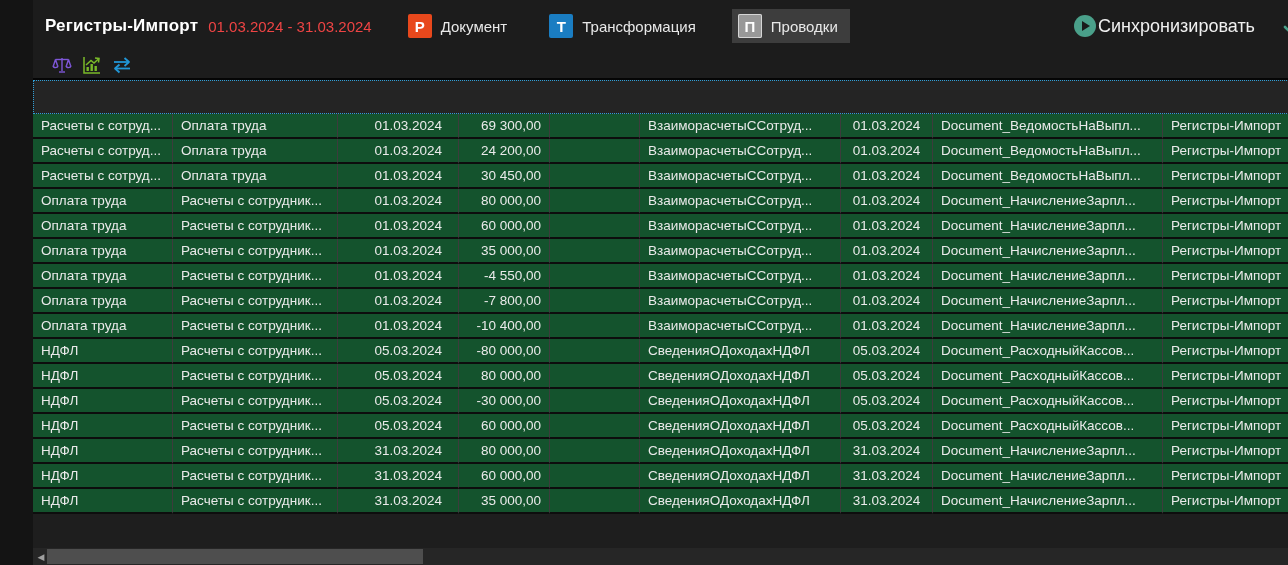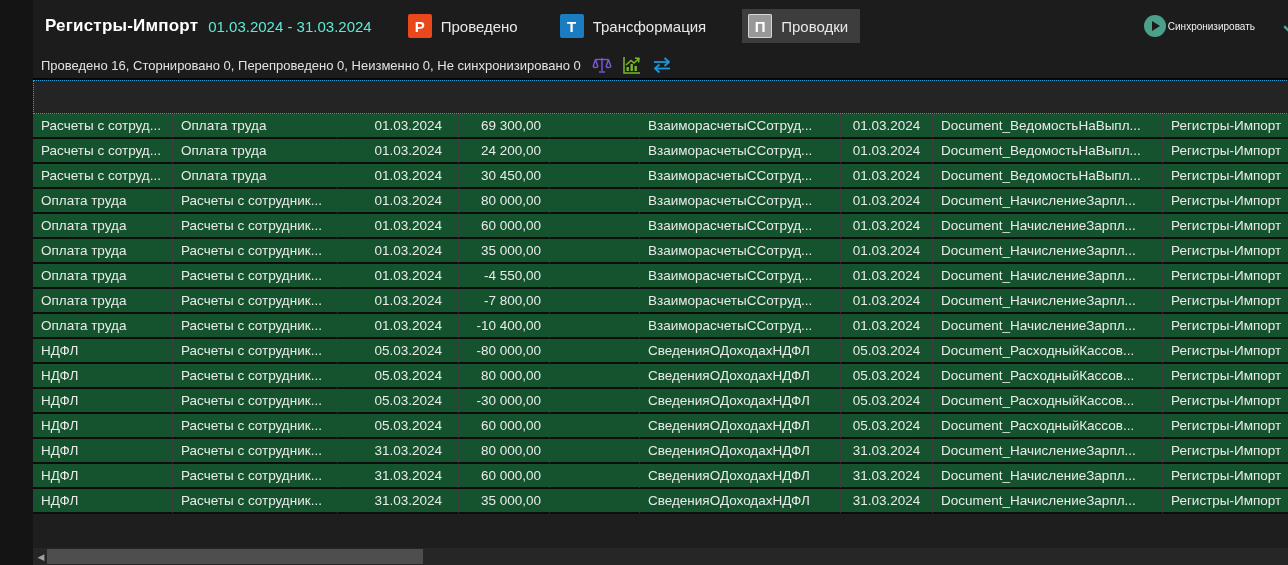--- a/index.html
+++ b/index.html
@@ -5,33 +5,33 @@
   * { margin:0; padding:0; box-sizing:border-box; }
   html,body { background:#141414; }
   .app {
     position:relative; width:1288px; height:565px; overflow:hidden;
     background:#1c1c1c; font-family:"Liberation Sans", sans-serif;
     color:#e6e6e6; display:flex; flex-direction:column;margin-left:33px;
   }
   
   .topbar { height:52px; display:flex; align-items:center; padding:0 14px 0 12px; flex:0 0 auto; }
   .title { font-size:17px; font-weight:bold; color:#ffffff; letter-spacing:.2px; }
-  .daterange { margin-left:10px; font-size:15px; color:#5eead4; }
+  .daterange { margin-left:10px; font-size:15px; color:#ef4444; }
   .modes { display:flex; align-items:center; margin-left:30px; gap:24px; }
   .mode-btn { display:flex; align-items:center; gap:9px; background:transparent; border:none;
     color:#e8e8e8; font-size:15px; font-family:inherit; padding:5px 12px 5px 6px; cursor:pointer; }
   .mode-btn.active { background:#3d3d3d; }
   .badge { width:24px; height:24px; display:flex; align-items:center; justify-content:center;
     font-size:15px; font-weight:bold; color:#fff; border-radius:2px; }
   .badge.red  { background:var(--accent-red); }
   .badge.blue { background:var(--accent-blue); }
   .badge.gray { background:var(--badge-gray); box-shadow:inset 0 0 0 1px #d6d6d6; }
   .top-right { margin-left:auto; display:flex; align-items:center; gap:26px; }
   .sync-btn { display:flex; align-items:center; gap:2px; background:transparent; border:none;
-    color:#f0f0f0; font-size:10px; font-family:inherit; cursor:pointer; }
+    color:#f0f0f0; font-size:18px; font-family:inherit; cursor:pointer; }
   .play-circle { width:22px; height:22px; border-radius:50%; background:var(--teal);
     display:flex; align-items:center; justify-content:center; }
   .play-tri { width:0; height:0; border-left:8px solid #1b1b1b; border-top:5px solid transparent;
     border-bottom:5px solid transparent; margin-left:2px; }
   .checkmark svg { display:block; }
   
   .statusbar { height:28px; display:flex; align-items:center; padding:0 8px; flex:0 0 auto;
     font-size:13px; color:#e2e2e2; border-bottom:2px solid #050505; }
   .status-icons { display:flex; align-items:center; gap:8px; margin-left:10px; }
   .sicon { width:22px; height:22px; display:flex; align-items:center; justify-content:center; cursor:pointer; }
@@ -69,21 +69,21 @@
 <body>
 
 <div class="app">
 
   <div class="topbar">
     <span class="title">Регистры-Импорт</span>
     <span class="daterange">01.03.2024 - 31.03.2024</span>
     <div class="modes">
       <button class="mode-btn">
         <span class="badge red">Р</span>
-        <span>Проведено</span>
+        <span>Документ</span>
       </button>
       <button class="mode-btn">
         <span class="badge blue">Т</span>
         <span>Трансформация</span>
       </button>
       <button class="mode-btn active">
         <span class="badge gray">П</span>
         <span>Проводки</span>
       </button>
     </div>
@@ -96,21 +96,20 @@
       </button>
       <span class="checkmark">
         <svg width="26" height="22" viewBox="0 0 26 22">
             <polyline points="4,12 10,18 23,4" fill="none" stroke="#4aa08a" stroke-width="2.6" stroke-linecap="round" stroke-linejoin="round"></polyline>
           </svg>
       </span>
     </div>
   </div>
 
   <div class="statusbar">
-    <span>Проведено 16, Сторнировано 0, Перепроведено 0, Неизменно 0, Не синхронизировано 0</span>
     <div class="status-icons">
       <span class="sicon icon-scales">
         <svg width="20" height="20" viewBox="0 0 20 20" fill="none" stroke="currentColor" stroke-width="1.4">
           <line x1="10" y1="3" x2="10" y2="16"></line>
             <line x1="3.5" y1="4.5" x2="16.5" y2="4.5"></line>
           <line x1="7" y1="17" x2="13" y2="17"></line>
           <path d="M3.5 4.5 L1.5 10.5 M3.5 4.5 L5.5 10.5 M1 10.5 A2.6 2.6 0 0 0 6.1 10.5"></path>
           <path d="M16.5 4.5 L14.5 10.5 M16.5 4.5 L18.5 10.5 M14 10.5 A2.6 2.6 0 0 0 19.1 10.5"></path>
         </svg>
       </span>

